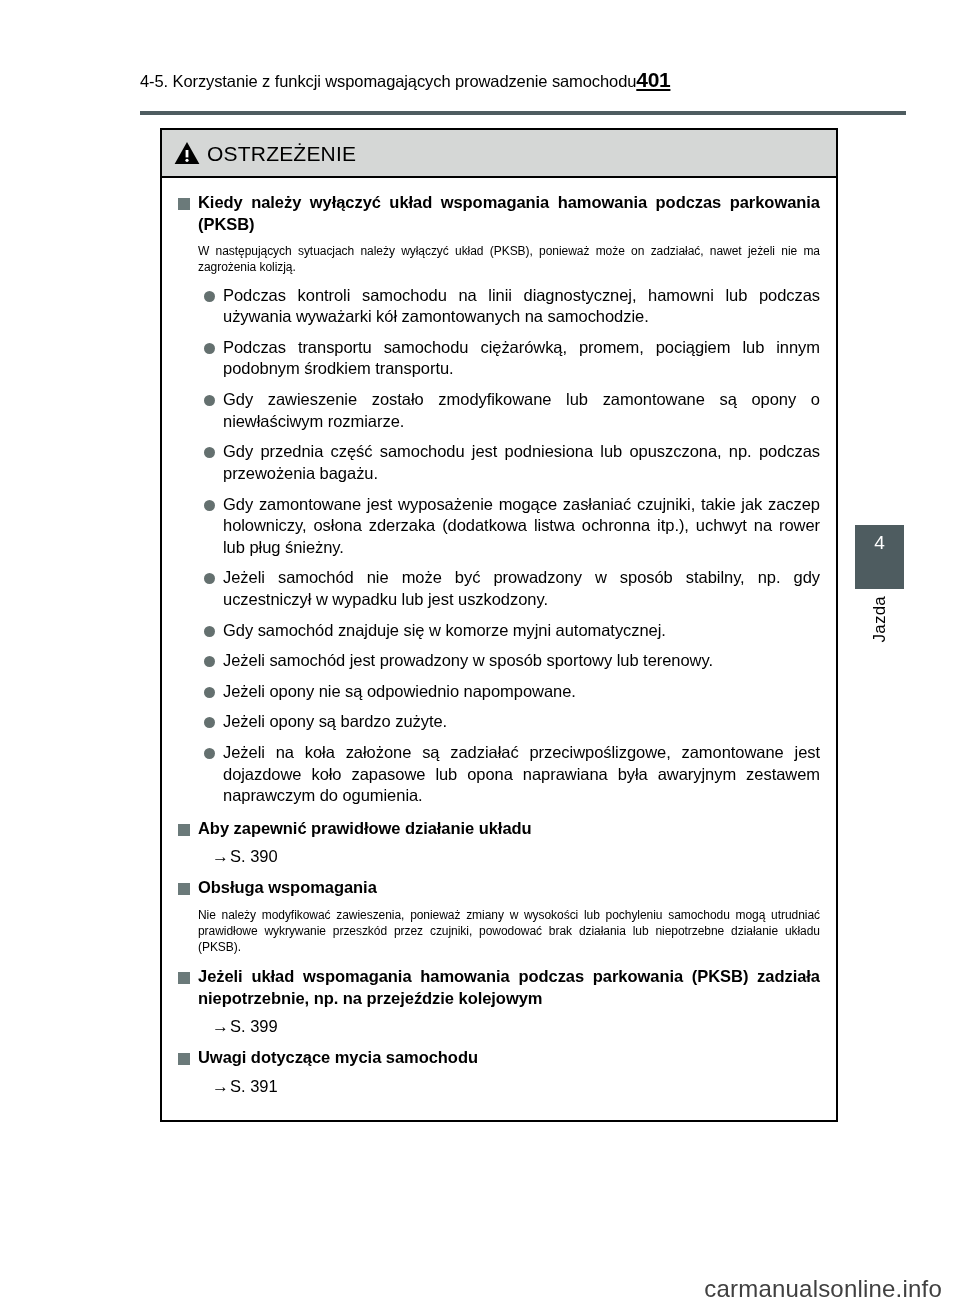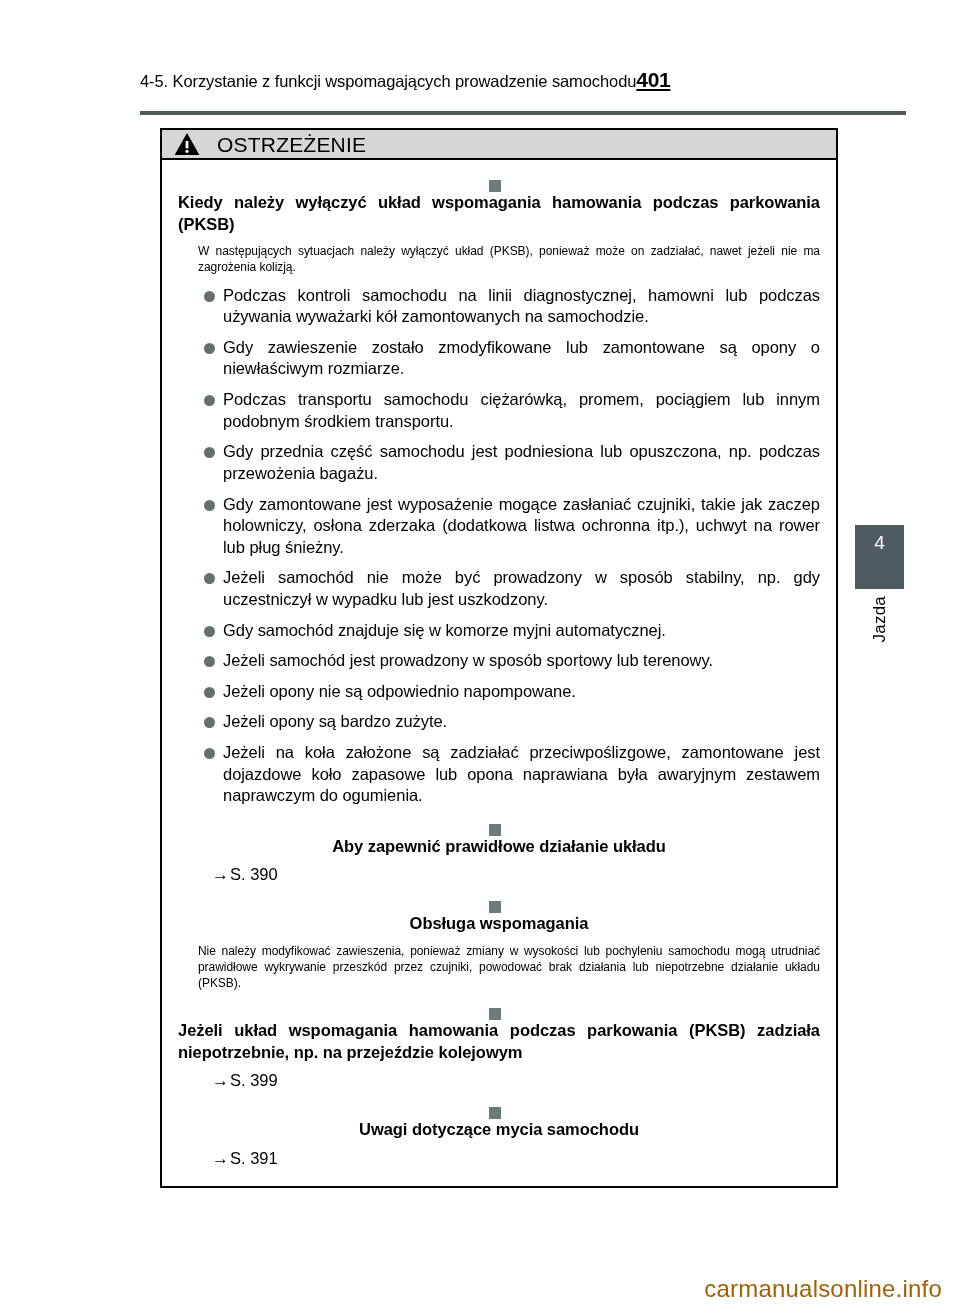--- a/index.html
+++ b/index.html
@@ -53,49 +53,47 @@
     top: 128px;
     width: 678px;
     border: 2px solid #000000;
     box-sizing: border-box;
     min-height: 994px;
     background: #ffffff;
   }
   .warning-head {
     background: #d5d7d6;
     border-bottom: 2px solid #000000;
-    height: 30px;
+    height: 48px;
     display: flex;
     align-items: center;
     padding-left: 12px;
     box-sizing: border-box;
-    gap: 10px;
   }
   .warn-triangle {
     width: 26px;
     height: 24px;
     flex: 0 0 auto;
     display: block;
   }
   .warning-head-label {
     font-size: 21px;
     letter-spacing: 0.2px;
     margin-left: 7px;
     line-height: 1;
   }
   .warning-body {
     padding: 12px 16px 18px 16px;
   }
 
   
   .sq-head {
     display: flex;
-    align-items: center;
+    align-items: flex-start;
     margin-top: 11px;
-    flex-direction: column;
   }
   .sq-head:first-child { margin-top: 2px; }
   .sq-marker {
     width: 12px;
     height: 12px;
     background: #6b7a7a;
     flex: 0 0 auto;
     margin-top: 6px;
     margin-right: 8px;
   }
@@ -186,21 +184,21 @@
     white-space: nowrap;
     letter-spacing: 0.2px;
   }
 
   
   .watermark {
     position: absolute;
     right: 18px;
     bottom: 10px;
     font-size: 24px;
-    color: #a16207;
+    color: #404040;
     letter-spacing: 0.2px;
   }
 </style>
 </head>
 <body>
 
 <div class="page-header">
   <div class="header-title">4-5. Korzystanie z funkcji wspomagających prowadzenie samochodu</div>
   <div class="header-pageno">401</div>
 </div>
@@ -223,25 +221,25 @@
     </div>
 
     <div class="para last-line-left">W następujących sytuacjach należy wyłączyć układ (PKSB), ponieważ może on zadziałać, nawet jeżeli nie ma zagrożenia kolizją.</div>
 
     <div class="dot-item">
       <span class="dot-marker"></span>
       <span class="dot-text">Podczas kontroli samochodu na linii diagnostycznej, hamowni lub podczas używania wyważarki kół zamontowanych na samochodzie.</span>
     </div>
     <div class="dot-item">
       <span class="dot-marker"></span>
+      <span class="dot-text">Podczas transportu samochodu ciężarówką, promem, pociągiem lub innym podobnym środkiem transportu.</span>
+    </div>
+    <div class="dot-item">
+      <span class="dot-marker"></span>
       <span class="dot-text">Gdy zawieszenie zostało zmodyfikowane lub zamontowane są opony o niewłaściwym rozmiarze.</span>
-    </div>
-    <div class="dot-item">
-      <span class="dot-marker"></span>
-      <span class="dot-text">Podczas transportu samochodu ciężarówką, promem, pociągiem lub innym podobnym środkiem transportu.</span>
     </div>
     <div class="dot-item">
       <span class="dot-marker"></span>
       <span class="dot-text">Gdy przednia część samochodu jest podniesiona lub opuszczona, np. podczas przewożenia bagażu.</span>
     </div>
     <div class="dot-item">
       <span class="dot-marker"></span>
       <span class="dot-text">Gdy zamontowane jest wyposażenie mogące zasłaniać czujniki, takie jak zaczep holowniczy, osłona zderzaka (dodatkowa listwa ochronna itp.), uchwyt na rower lub pług śnieżny.</span>
     </div>
     <div class="dot-item">

